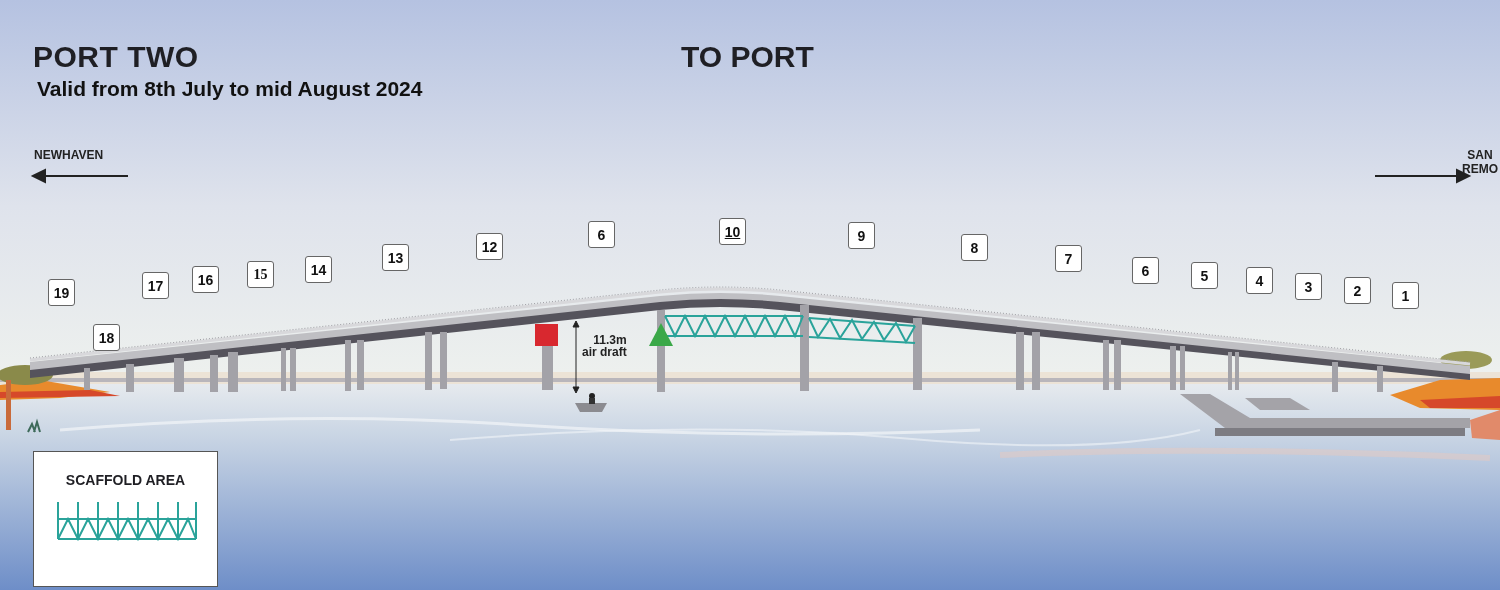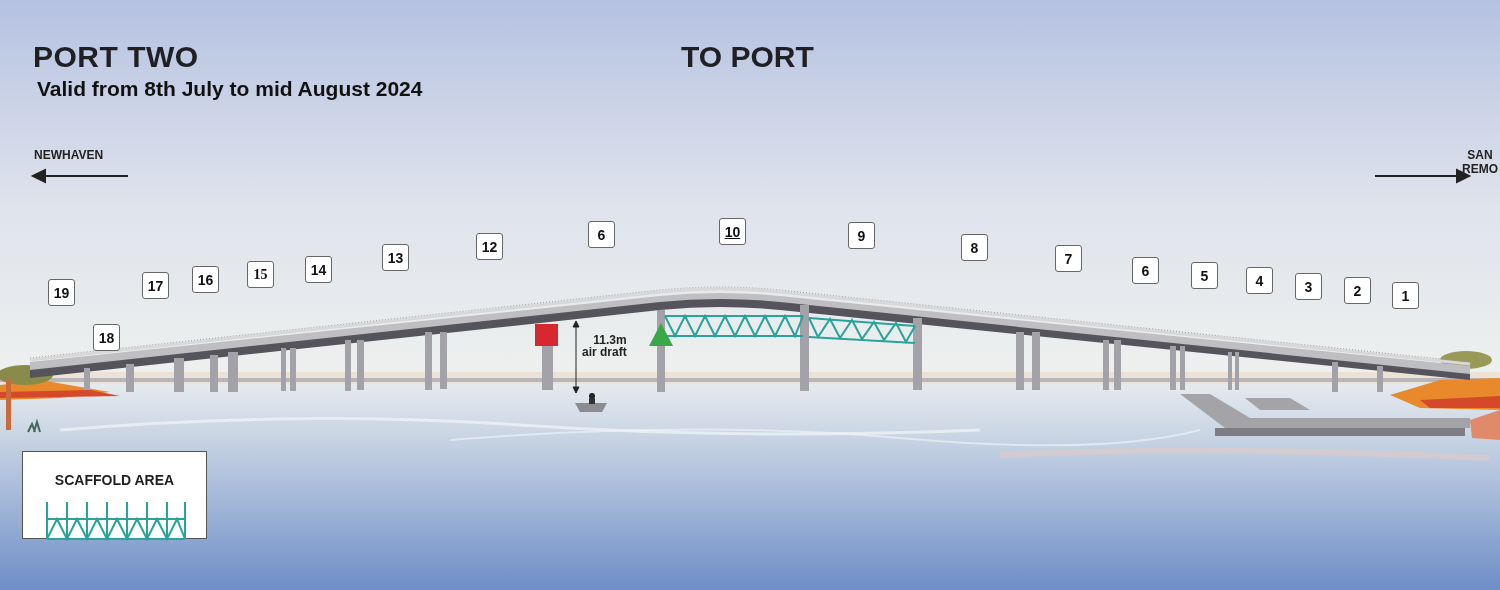--- a/index.html
+++ b/index.html
@@ -6,21 +6,21 @@
   body{width:1500px;height:590px;position:relative;overflow:hidden;font-family:"Liberation Sans",sans-serif;background:#fff;}
   .scene{position:absolute;left:0;top:0;width:1500px;height:590px;}
   .title{position:absolute;left:33px;top:40px;font-size:30px;font-weight:bold;color:#1f1f24;letter-spacing:0.5px;}
   .subtitle{position:absolute;left:37px;top:77px;font-size:21px;font-weight:bold;color:#111;}
   .center-title{position:absolute;left:681px;top:40px;font-size:30px;font-weight:bold;color:#1f1f24;}
   .dir{position:absolute;font-size:12px;font-weight:bold;color:#222;}
   .dir-left{left:34px;top:148px;}
   .dir-right{left:1460px;top:148px;text-align:center;}
   .span-box{position:absolute;width:27px;height:27px;background:#fff;border:1px solid #666;border-radius:3px;font-size:14px;font-weight:bold;color:#111;display:flex;align-items:center;justify-content:center;box-sizing:border-box;}
   .air-draft{position:absolute;left:582px;top:334px;font-size:12px;font-weight:bold;color:#222;line-height:12px;text-align:right;}
-  .legend{position:absolute;left:22px;top:451px;width:185px;height:88px;background:#fff;border:1px solid #555;box-sizing:border-box;padding-left:36px;}
+  .legend{position:absolute;left:33px;top:451px;width:185px;height:136px;background:#fff;border:1px solid #555;box-sizing:border-box;padding-left:36px;}
   .legend-title{position:absolute;left:0;width:100%;top:20px;text-align:center;font-size:14px;font-weight:bold;color:#1f1f24;}
 </style>
 </head>
 <body>
 
 <svg class="scene" viewBox="0 0 1500 590" xmlns="http://www.w3.org/2000/svg">
   <defs>
     <linearGradient id="sky" x1="0" y1="0" x2="0" y2="1">
       <stop offset="0" stop-color="#b5c2e1"></stop>
       <stop offset="0.35" stop-color="#dfe3ec"></stop>

